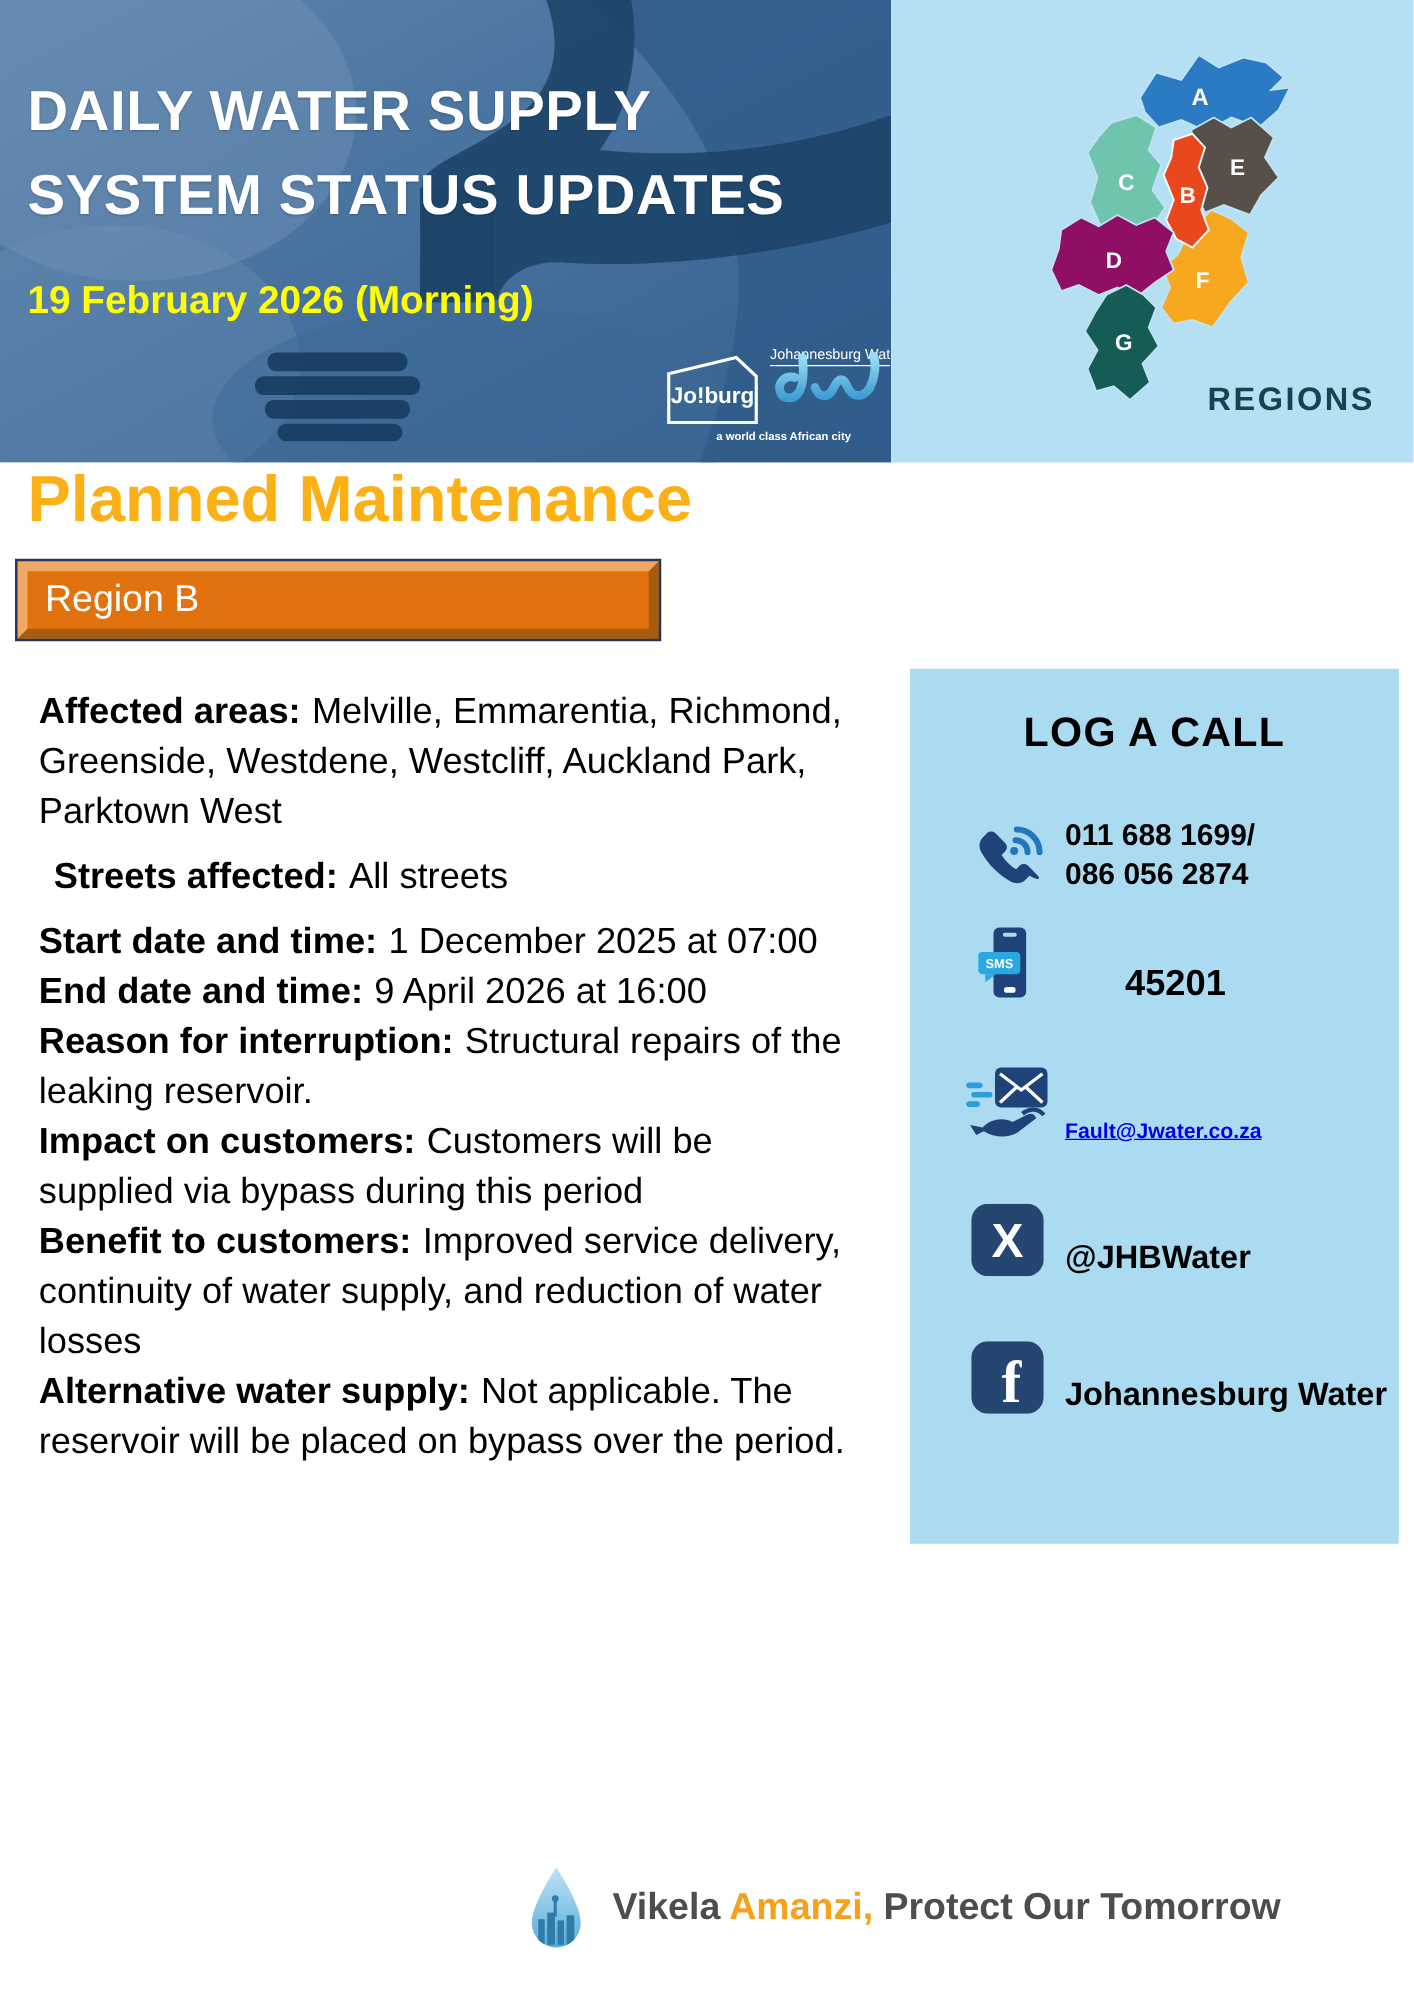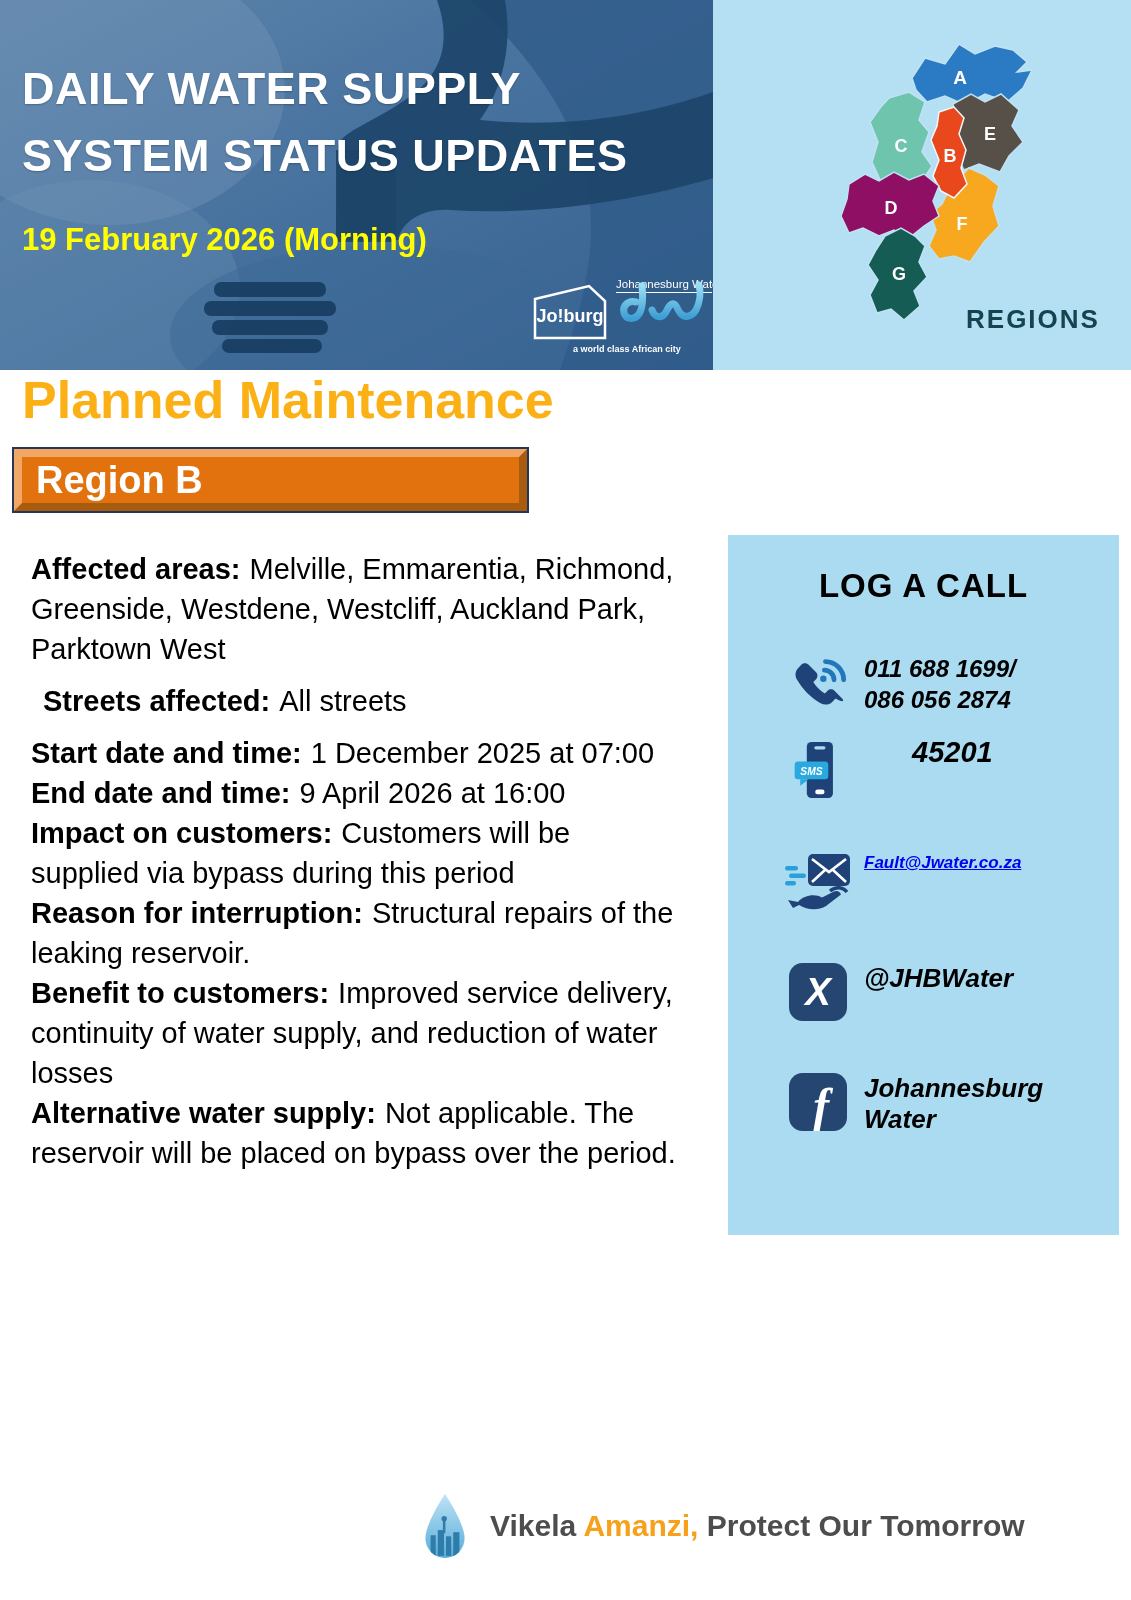--- a/index.html
+++ b/index.html
@@ -26,33 +26,33 @@
   .map-panel svg{position:absolute;left:0;top:0;}
   .map-caption{font-weight:bold;letter-spacing:2px;}
 
   
   .section-heading{position:absolute;left:22px;top:370px;color:#fbb116;font-weight:bold;
                    font-size:52px;white-space:nowrap;}
   .region-banner{position:absolute;left:14px;top:449px;width:513px;height:62px;
                  background:#e2720e;box-sizing:border-box;
                  border:8px solid;border-color:#f2a765 #a85c10 #a85c10 #f2a765;
                  outline:2.5px solid #24365c;display:flex;align-items:center;}
-  .region-banner-label{color:#ffffff;font-weight:bold;font-size:38px;padding-left:14px;}
+  .region-banner-label{color:#ffffff;font-weight:normal;font-size:30px;padding-left:14px;}
 
   
   .details{position:absolute;left:31px;top:549px;width:655px;font-size:29px;
            line-height:40px;color:#000000;}
   .detail{display:block;}
   .dl{font-weight:bold;margin-right:9px;}
 
   
   .log-panel{position:absolute;left:728px;top:535px;width:391px;height:700px;background:#abdbf0;}
   .log-title{position:absolute;left:0;top:32px;width:100%;text-align:center;color:#000;
              font-weight:bold;font-size:33px;letter-spacing:1px;}
-  .log-row{position:absolute;left:44px;display:flex;align-items:flex-start;font-style:italic;}
+  .log-row{position:absolute;left:32px;display:flex;align-items:flex-end;}
   .log-icon{width:92px;flex:0 0 92px;display:flex;justify-content:center;align-items:center;}
   .log-text{font-weight:bold;color:#000;font-size:24px;line-height:31px;}
   .log-text.big{font-size:29px;}
   .log-link{color:#0000ee;text-decoration:underline;font-weight:bold;font-size:17px;}
   .row-phone{top:118px;} .row-sms{top:202px;gap:48px;} .row-email{top:318px;}
   .row-x{top:428px;} .row-fb{top:538px;}
 
   
   .footer{position:absolute;left:420px;top:1492px;display:flex;align-items:center;}
   .footer-text{font-size:30px;font-weight:bold;color:#4d4d4d;margin-left:20px;white-space:nowrap;}
@@ -149,22 +149,22 @@
 
   <div class="region-banner">
     <div class="region-banner-label">Region B</div>
   </div>
 
   <div class="details">
     <p class="detail" style="margin:0"><span class="dl">Affected areas:</span><span class="dv">Melville, Emmarentia, Richmond, Greenside, Westdene, Westcliff, Auckland Park, Parktown West</span></p>
     <p class="detail" style="margin:12px"><span class="dl">Streets affected:</span><span class="dv">All streets</span></p>
     <p class="detail" style="margin:0"><span class="dl">Start date and time:</span><span class="dv">1 December 2025 at 07:00</span></p>
     <p class="detail" style="margin:0"><span class="dl">End date and time:</span><span class="dv">9 April 2026 at 16:00</span></p>
+    <p class="detail" style="margin:0"><span class="dl">Reason for interruption:</span><span class="dv">Structural repairs of the leaking reservoir.</span></p>
     <p class="detail" style="margin:0"><span class="dl">Impact on customers:</span><span class="dv">Customers will be supplied via bypass during this period</span></p>
-    <p class="detail" style="margin:0"><span class="dl">Reason for interruption:</span><span class="dv">Structural repairs of the leaking reservoir.</span></p>
     <p class="detail" style="margin:0"><span class="dl">Benefit to customers:</span><span class="dv">Improved service delivery, continuity of water supply, and reduction of water losses</span></p>
     <p class="detail" style="margin:0"><span class="dl">Alternative water supply:</span><span class="dv">Not applicable. The reservoir will be placed on bypass over the period.</span></p>
   </div>
 
   <aside class="log-panel">
     <div class="log-title">LOG A CALL</div>
 
     <div class="log-row row-phone">
       <div class="log-icon">
         <svg width="62" height="60" viewBox="0 0 58 56">

